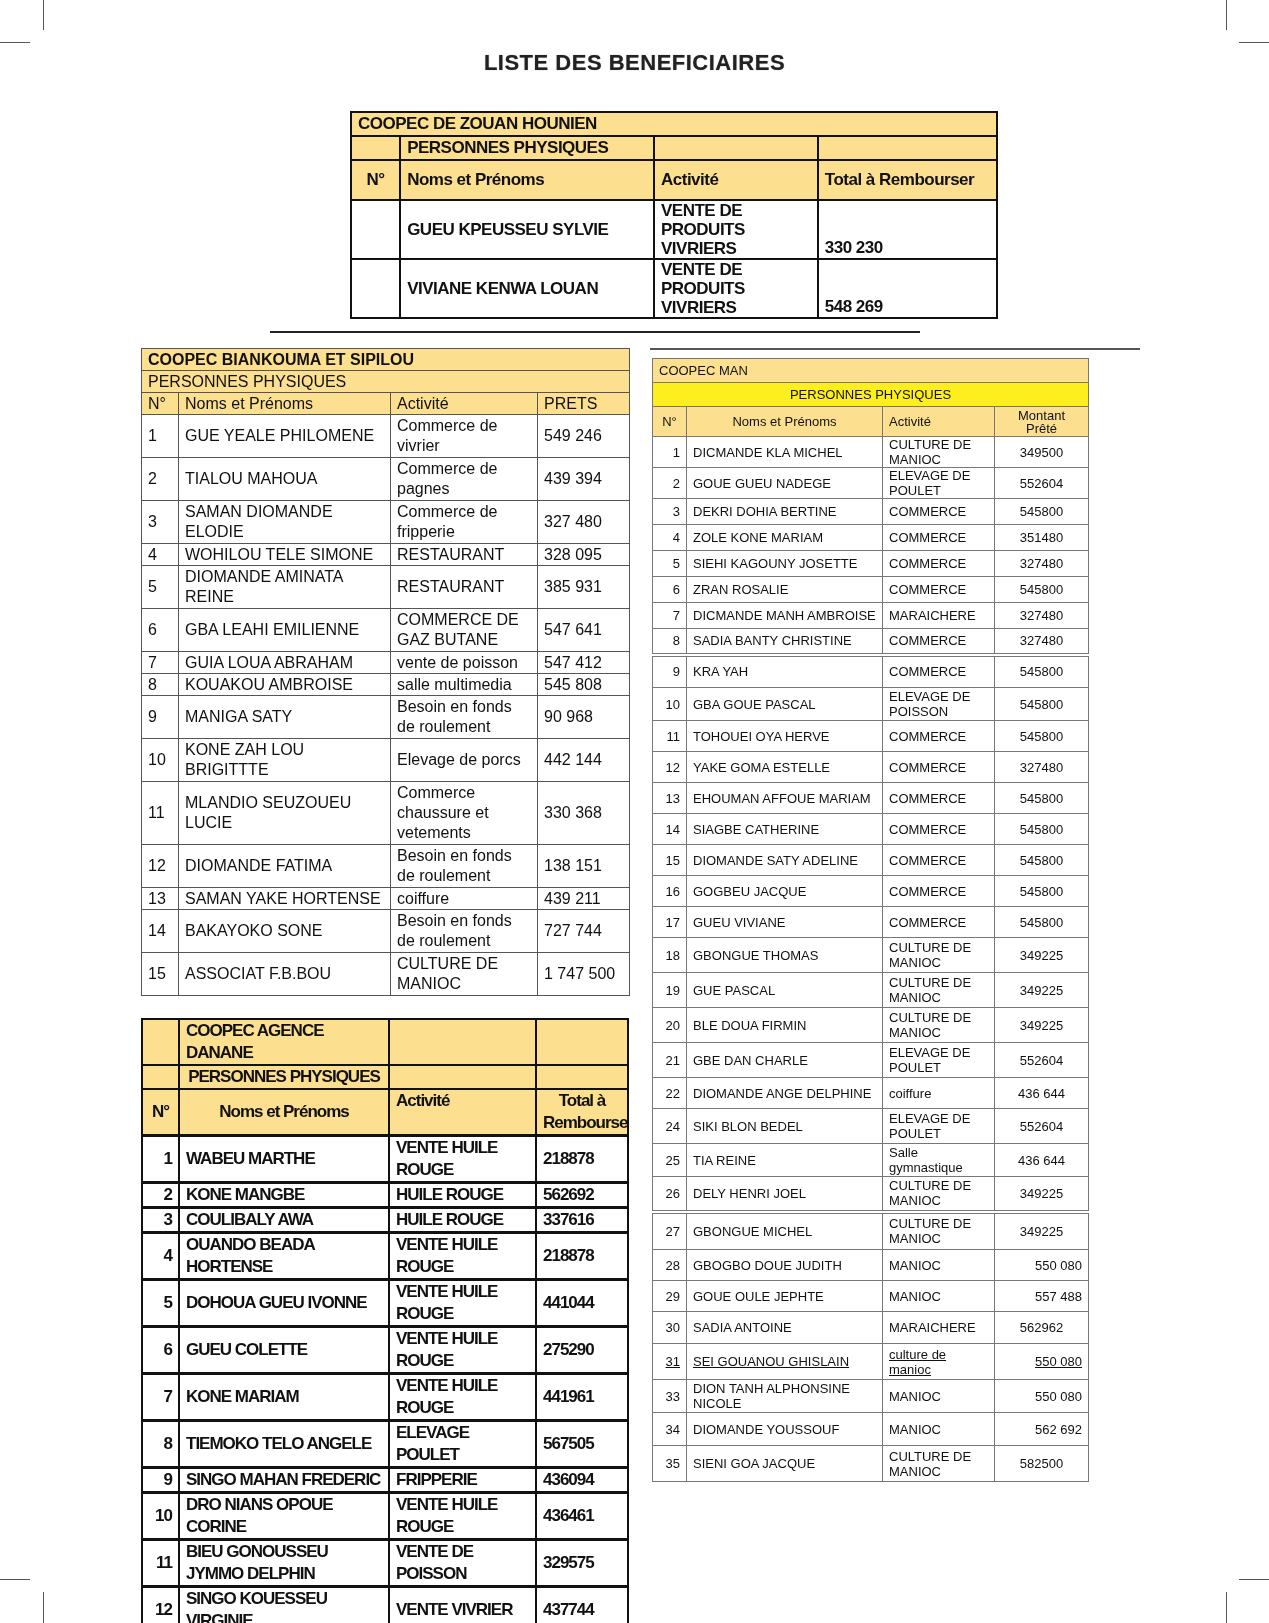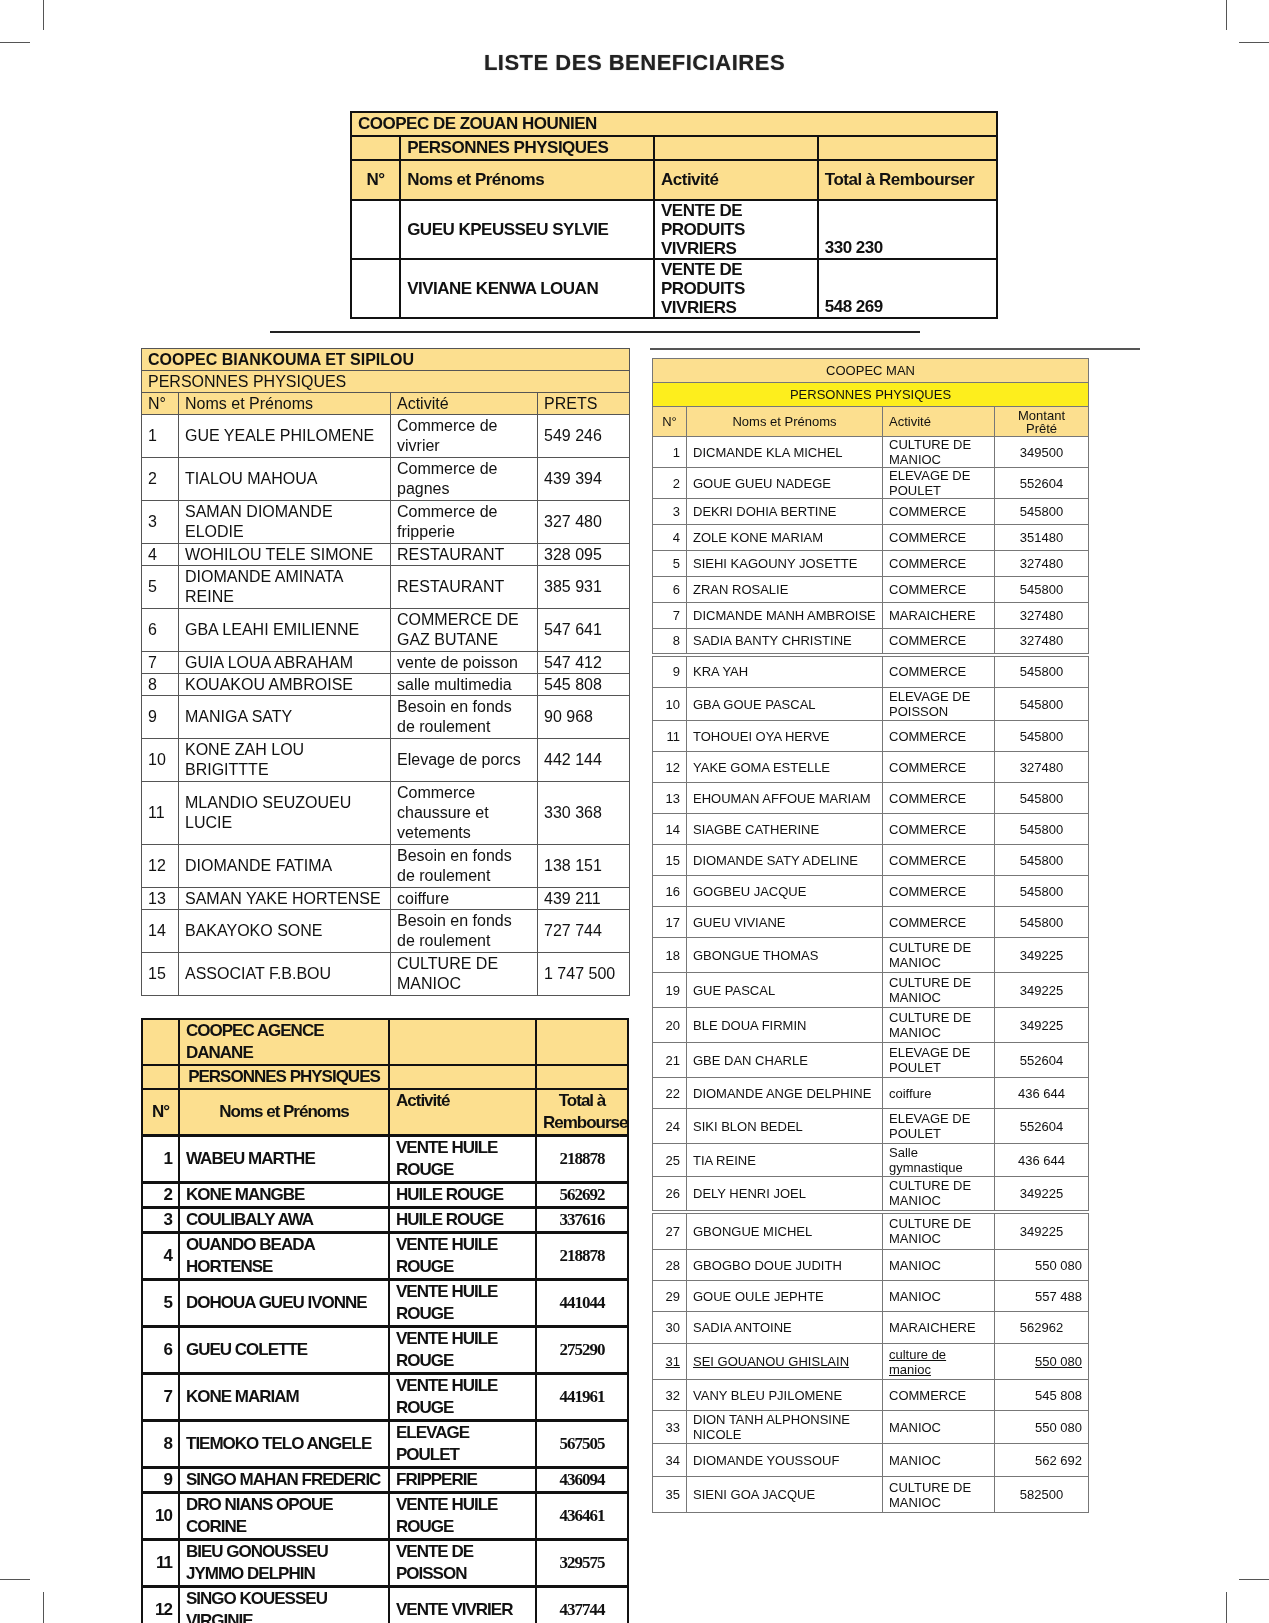--- a/index.html
+++ b/index.html
@@ -16,21 +16,21 @@
   #t-zouan td { border:2px solid #111; }
   #t-zouan .rowh td { height:22px; }
   
   #t-bian { left:141px; top:348px; width:488px; font-size:16px; }
   #t-bian td { border:1.5px solid #555; line-height:20px; }
   
   #t-dan { left:141px; top:1018px; width:486px; font-weight:bold; font-size:17px; letter-spacing:-1px; }
   #t-dan td { border:2px solid #111; line-height:22px; }
   #t-dan tbody td { border-top:3px solid #111; border-bottom:3px solid #111; }
   #t-dan td.no { text-align:right; }
-  #t-dan td.amt { text-align:center;font-family:Liberation Serif, serif; }
+  #t-dan td.amt { text-align:left; }
   
   #t-man { left:652px; top:358px; width:436px; font-size:13px; }
   #t-man td { border:1.5px solid #777; line-height:15px; }
   #t-man td.no { text-align:right; }
   #t-man td.amt { text-align:center; }
   #t-man td.amtr { text-align:right; }
   .sep td { border-top:4px double #777 !important; }
 </style>
 </head>
 <body>
@@ -307,21 +307,21 @@
 
 <table id="t-man">
   <colgroup>
       <col style="width:34px">
       <col style="width:196px">
       <col style="width:112px">
       <col style="width:94px">
     </colgroup>
   <thead>
     <tr style="height:24px">
-        <td class="y" colspan="4" style="text-align:center">COOPEC MAN</td>
+        <td class="y" colspan="4" style="">COOPEC MAN</td>
       </tr>
     <tr style="height:24px">
         <td class="yy" colspan="4" style="text-align:center">PERSONNES PHYSIQUES</td>
       </tr>
     <tr style="height:30px">
       <td class="y" style="text-align:center">N°</td>
       <td class="y" style="text-align:center">Noms et Prénoms</td>
       <td class="y">Activité</td>
       <td class="y" style="text-align:center;line-height:13px">Montant Prêté</td>
     </tr>
@@ -500,26 +500,20 @@
         <td>SADIA ANTOINE</td>
         <td>MARAICHERE</td>
         <td class="amt">562962</td>
       </tr>
       <tr style="height: 36px; text-decoration: underline;">
         <td class="no">31</td>
         <td>SEI GOUANOU GHISLAIN</td>
         <td>culture de manioc</td>
         <td class="amtr">550 080</td>
       </tr>
-      <tr style="height: 31px;">
-        <td class="no">32</td>
-        <td>VANY BLEU PJILOMENE</td>
-        <td>COMMERCE</td>
-        <td class="amtr">545 808</td>
-      </tr>
       <tr style="height: 33px;">
         <td class="no">33</td>
         <td>DION TANH ALPHONSINE NICOLE</td>
         <td>MANIOC</td>
         <td class="amtr">550 080</td>
       </tr>
       <tr style="height: 33px;">
         <td class="no">34</td>
         <td>DIOMANDE YOUSSOUF</td>
         <td>MANIOC</td>

